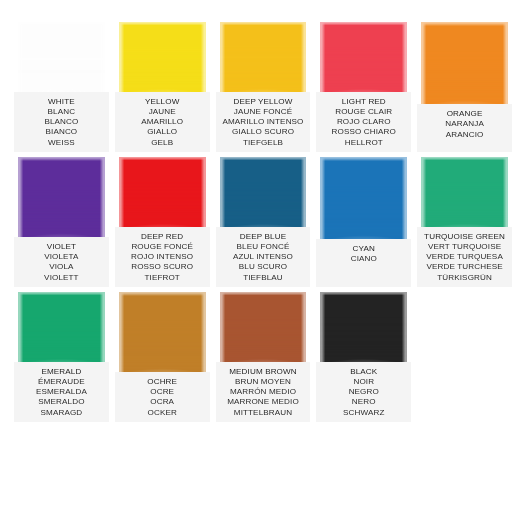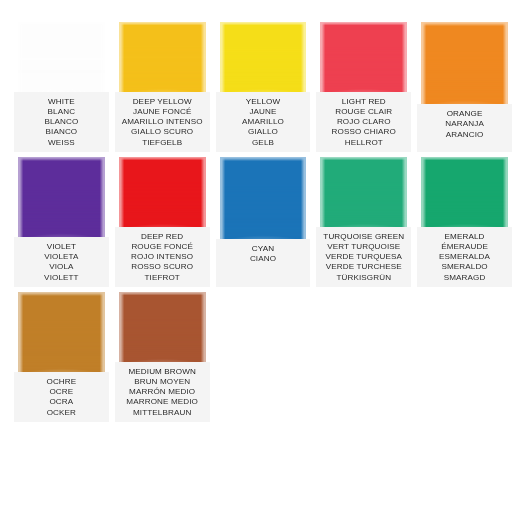--- a/index.html
+++ b/index.html
@@ -119,44 +119,44 @@
       <div class="names">
         <div class="name-line lang-en">WHITE</div>
         <div class="name-line lang-fr">BLANC</div>
         <div class="name-line lang-es">BLANCO</div>
         <div class="name-line lang-it">BIANCO</div>
         <div class="name-line lang-de">WEISS</div>
       </div>
     </div>
     <div class="swatch-card">
       <div class="pigment-wrap">
+        <div class="pigment" style="--c: #f5de18;"></div>
+      </div>
+      <div class="names">
+        <div class="name-line lang-en">YELLOW</div>
+        <div class="name-line lang-fr">JAUNE</div>
+        <div class="name-line lang-es">AMARILLO</div>
+        <div class="name-line lang-it">GIALLO</div>
+        <div class="name-line lang-de">GELB</div>
+      </div>
+    </div>
+    <div class="swatch-card">
+      <div class="pigment-wrap">
         <div class="pigment" style="--c: #f4c01a;"></div>
       </div>
       <div class="names">
         <div class="name-line lang-en">DEEP YELLOW</div>
         <div class="name-line lang-fr">JAUNE FONCÉ</div>
         <div class="name-line lang-es">AMARILLO INTENSO</div>
         <div class="name-line lang-it">GIALLO SCURO</div>
         <div class="name-line lang-de">TIEFGELB</div>
       </div>
     </div>
     <div class="swatch-card">
       <div class="pigment-wrap">
-        <div class="pigment" style="--c: #f5de18;"></div>
-      </div>
-      <div class="names">
-        <div class="name-line lang-en">YELLOW</div>
-        <div class="name-line lang-fr">JAUNE</div>
-        <div class="name-line lang-es">AMARILLO</div>
-        <div class="name-line lang-it">GIALLO</div>
-        <div class="name-line lang-de">GELB</div>
-      </div>
-    </div>
-    <div class="swatch-card">
-      <div class="pigment-wrap">
         <div class="pigment" style="--c: #ee4050;"></div>
       </div>
       <div class="names">
         <div class="name-line lang-en">LIGHT RED</div>
         <div class="name-line lang-fr">ROUGE CLAIR</div>
         <div class="name-line lang-es">ROJO CLARO</div>
         <div class="name-line lang-it">ROSSO CHIARO</div>
         <div class="name-line lang-de">HELLROT</div>
       </div>
     </div>
@@ -188,20 +188,32 @@
       <div class="names">
         <div class="name-line lang-en">DEEP RED</div>
         <div class="name-line lang-fr">ROUGE FONCÉ</div>
         <div class="name-line lang-es">ROJO INTENSO</div>
         <div class="name-line lang-it">ROSSO SCURO</div>
         <div class="name-line lang-de">TIEFROT</div>
       </div>
     </div>
     <div class="swatch-card">
       <div class="pigment-wrap">
+        <div class="pigment" style="--c: #175f87;"></div>
+      </div>
+      <div class="names">
+        <div class="name-line lang-en">DEEP BLUE</div>
+        <div class="name-line lang-fr">BLEU FONCÉ</div>
+        <div class="name-line lang-es">AZUL INTENSO</div>
+        <div class="name-line lang-it">BLU SCURO</div>
+        <div class="name-line lang-de">TIEFBLAU</div>
+      </div>
+    </div>
+    <div class="swatch-card">
+      <div class="pigment-wrap">
         <div class="pigment" style="--c: #1b74b8;"></div>
       </div>
       <div class="names">
         <div class="name-line lang-en">CYAN</div>
         <div class="name-line lang-fr">CIANO</div>
       </div>
     </div>
     <div class="swatch-card">
       <div class="pigment-wrap">
         <div class="pigment" style="--c: #21ab79;"></div>
@@ -242,13 +254,25 @@
         <div class="pigment" style="--c: #a85531;"></div>
       </div>
       <div class="names">
         <div class="name-line lang-en">MEDIUM BROWN</div>
         <div class="name-line lang-fr">BRUN MOYEN</div>
         <div class="name-line lang-es">MARRÓN MEDIO</div>
         <div class="name-line lang-it">MARRONE MEDIO</div>
         <div class="name-line lang-de">MITTELBRAUN</div>
       </div>
     </div>
+    <div class="swatch-card">
+      <div class="pigment-wrap">
+        <div class="pigment" style="--c: #232323;"></div>
+      </div>
+      <div class="names">
+        <div class="name-line lang-en">BLACK</div>
+        <div class="name-line lang-fr">NOIR</div>
+        <div class="name-line lang-es">NEGRO</div>
+        <div class="name-line lang-it">NERO</div>
+        <div class="name-line lang-de">SCHWARZ</div>
+      </div>
+    </div>
   </div>
 
 </body></html>

